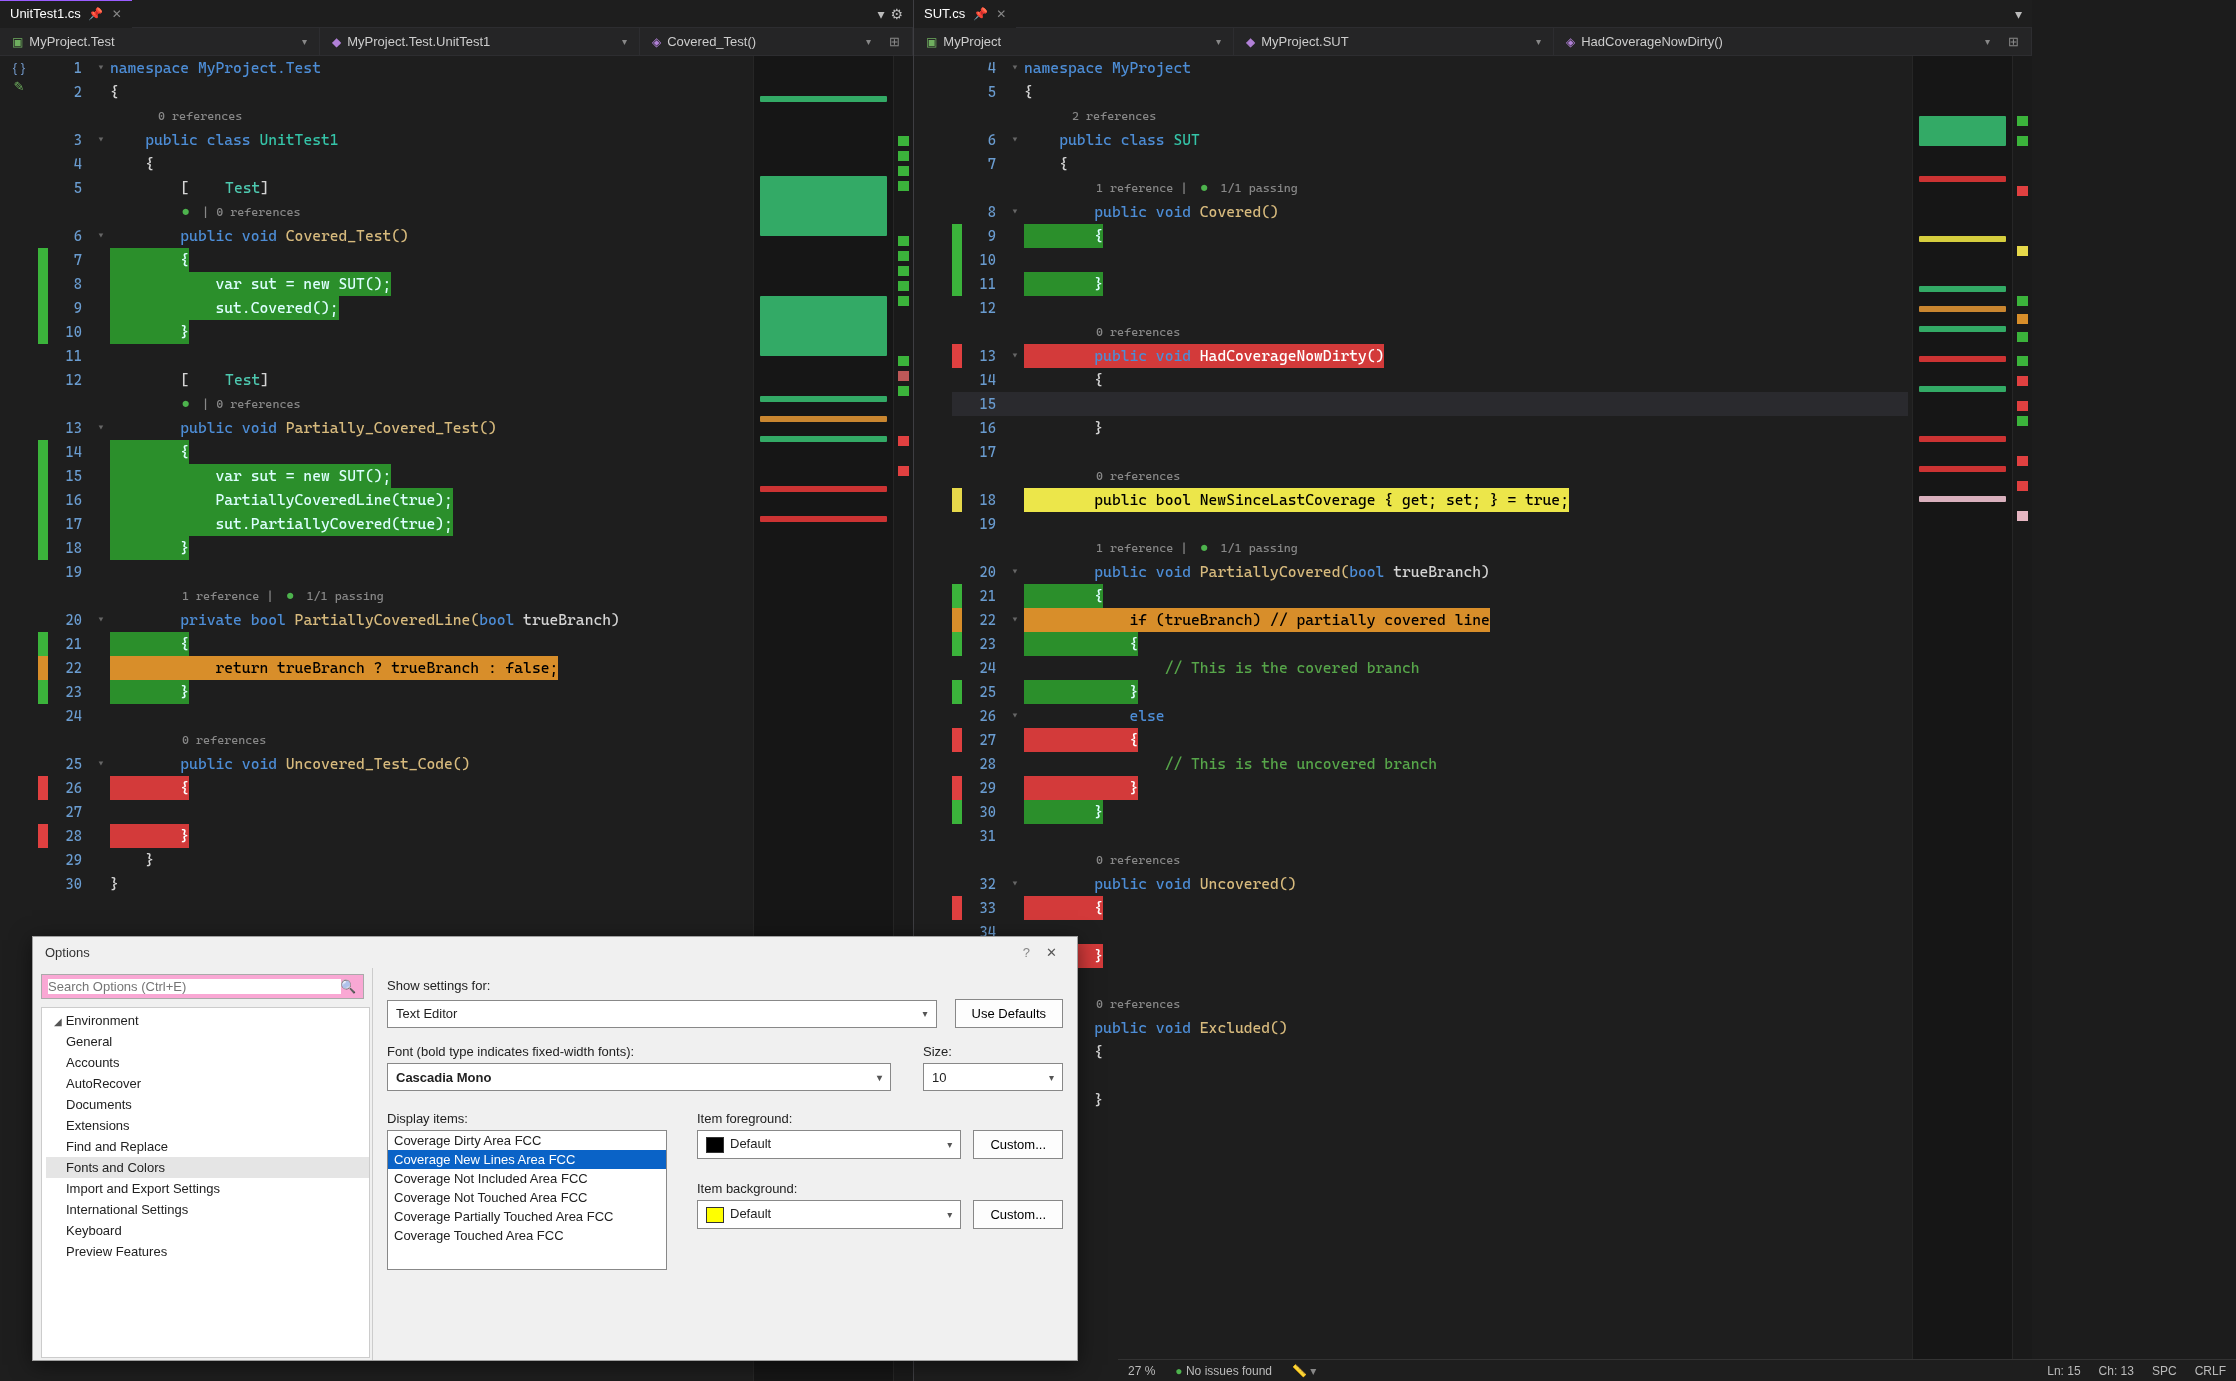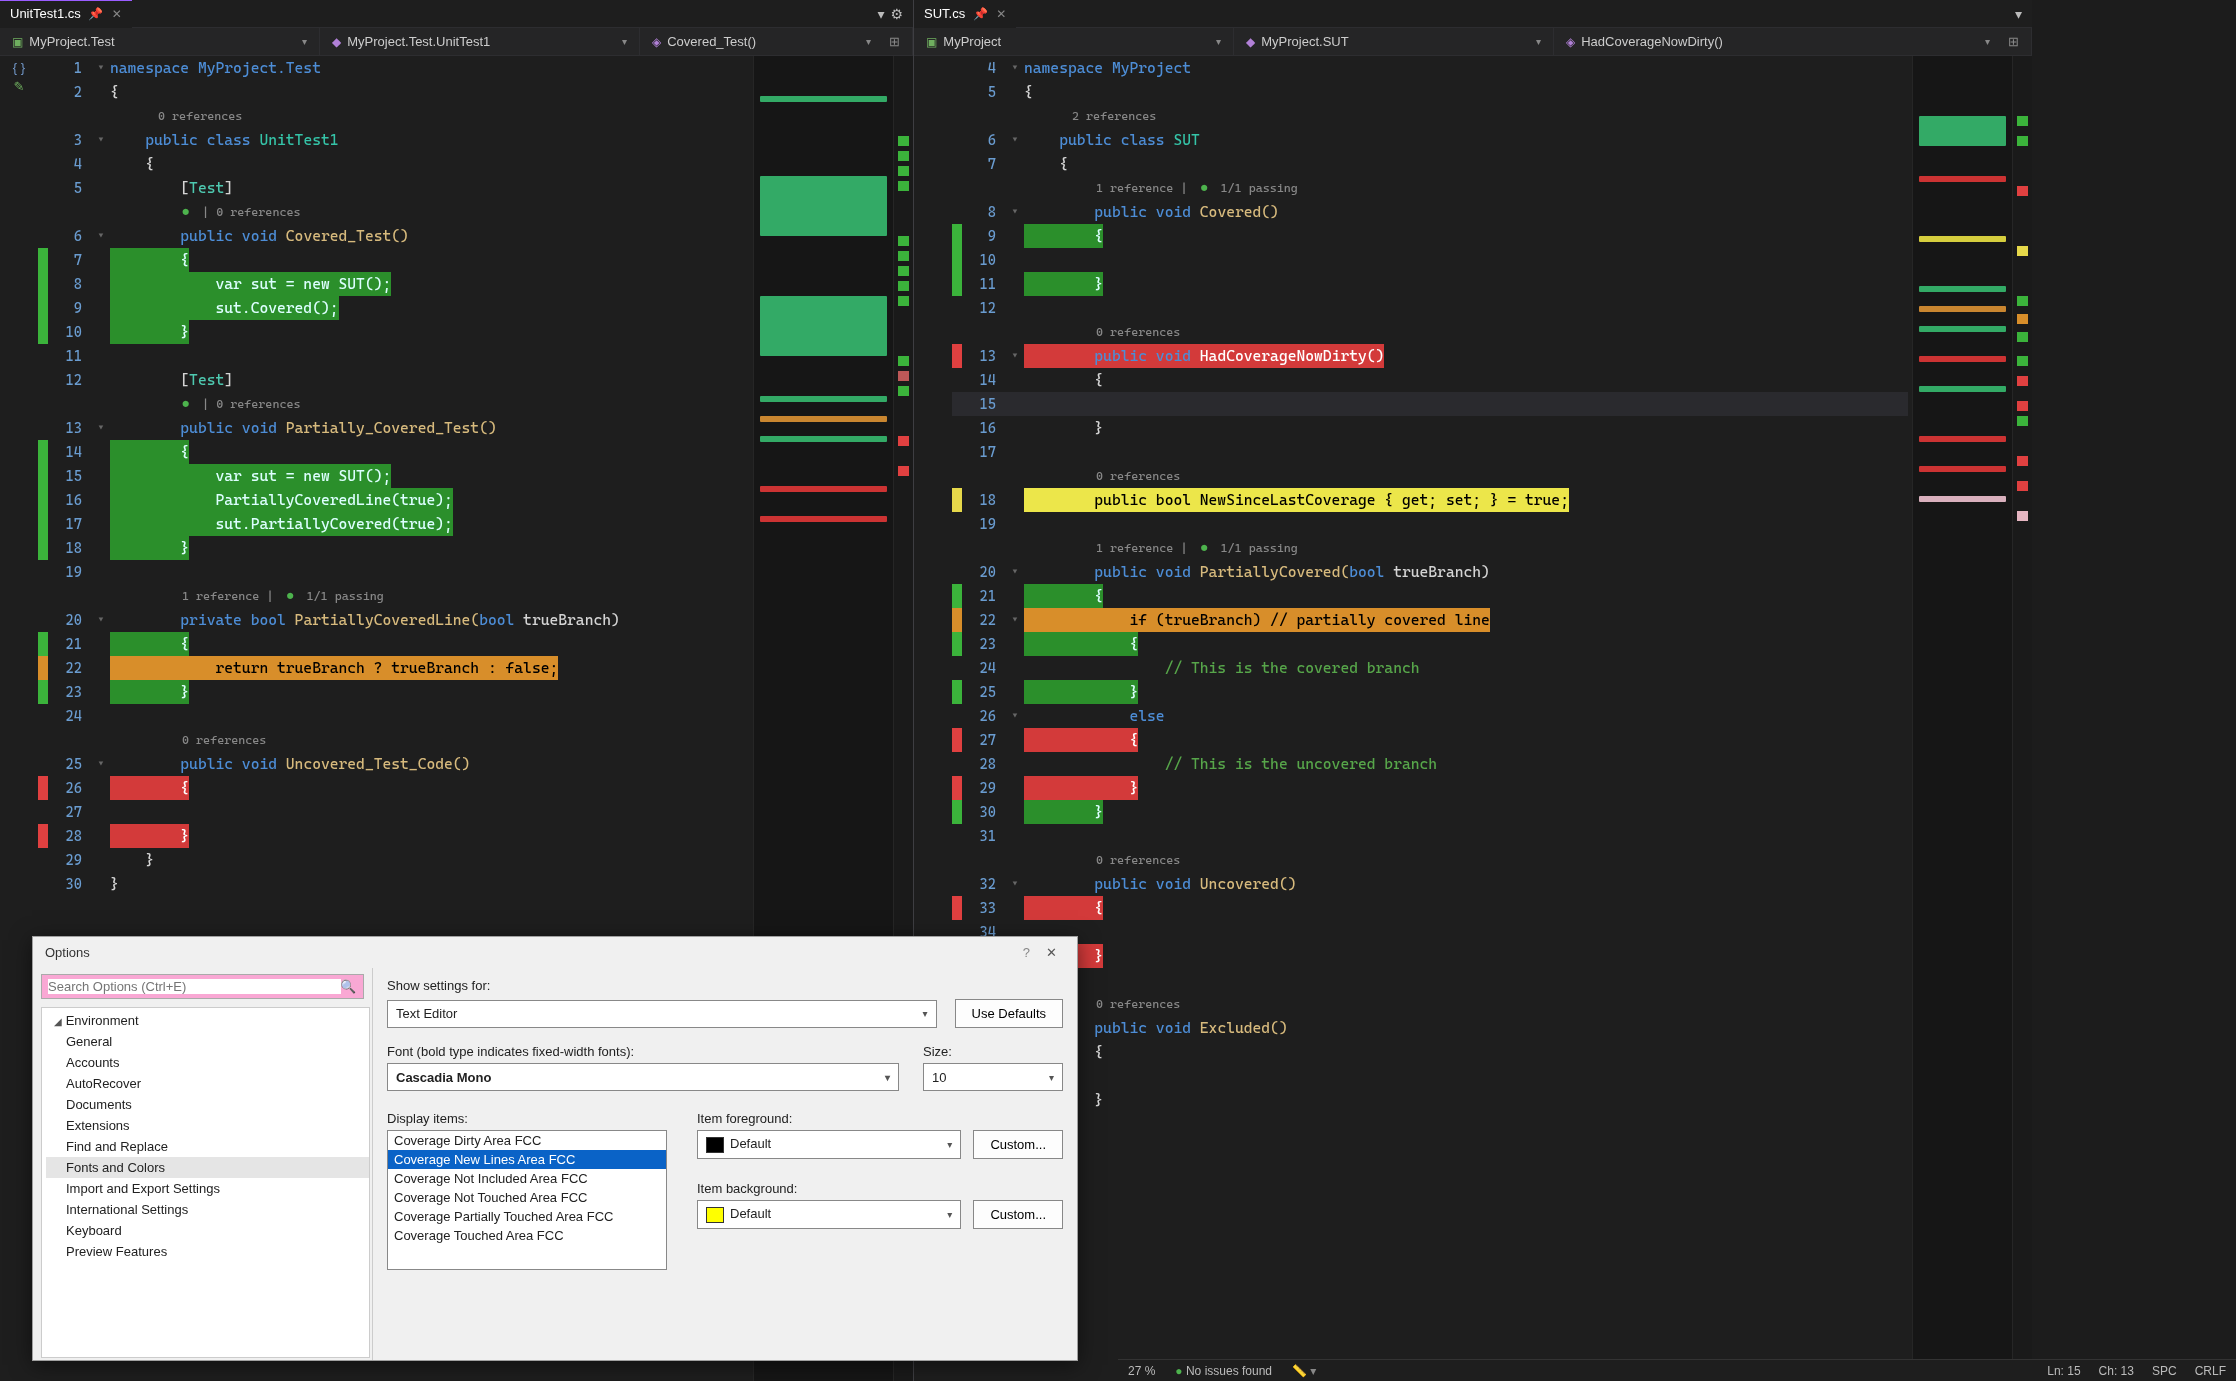--- a/index.html
+++ b/index.html
@@ -144,21 +144,21 @@
   .hl-green { background:#2b8f2b; color:#dff; display:inline-block; }
   .hl-red { background:#d33a3a; color:#fff; display:inline-block;}
   .hl-orange { background:#d88e2a; color:#000; display:inline-block;}
   .hl-yellow { background:#ece64a; color:#000; display:inline-block;}
   .hl-pink { background:#e6b6c2; color:#333; display:inline-block;}
 
   .kw { color:#4d8dd6; }
   .cls { color:#35c4a8; }
   .mth { color:#d7ba7d; }
   .cmt { color:#57A64A; }
-  .attr { color:#4EC9B0;}
+  .attr { color:#4EC9B0;margin-left:36px;}
   .ns { color:#d4d4d4;}
   .lens {
     color:#888; font-size:12px; display:flex; gap:6px; align-items:center;
     padding-left:0;
   }
   .lens .dot-pass { color:#4db34d;}
 
   
   .minimap {
     width:140px; background:#161616; border-left:1px solid #262626;
@@ -954,21 +954,21 @@
     <div class="options-right">
       <div class="label">Show settings for:</div>
       <div class="form-row">
         <div class="select" style="flex:1;">
           <span>Text Editor</span>
             <span class="chev">▾</span>
         </div>
         <button class="btn">Use Defaults</button>
       </div>
 
-      <div class="form-row" style="margin-top:10px; gap:24px; align-items:flex-end;">
+      <div class="form-row" style="margin-top:10px; gap:32px; align-items:flex-end;">
         <div style="flex:1;">
           <div class="label">Font (bold type indicates fixed-width fonts):</div>
           <div class="select" style="margin-top:4px;font-weight:bold;">
             <span>Cascadia Mono</span>
               <span class="chev">▾</span>
           </div>
         </div>
         <div style="width:140px;">
           <div class="label">Size:</div>
           <div class="select" style="margin-top:4px;">

